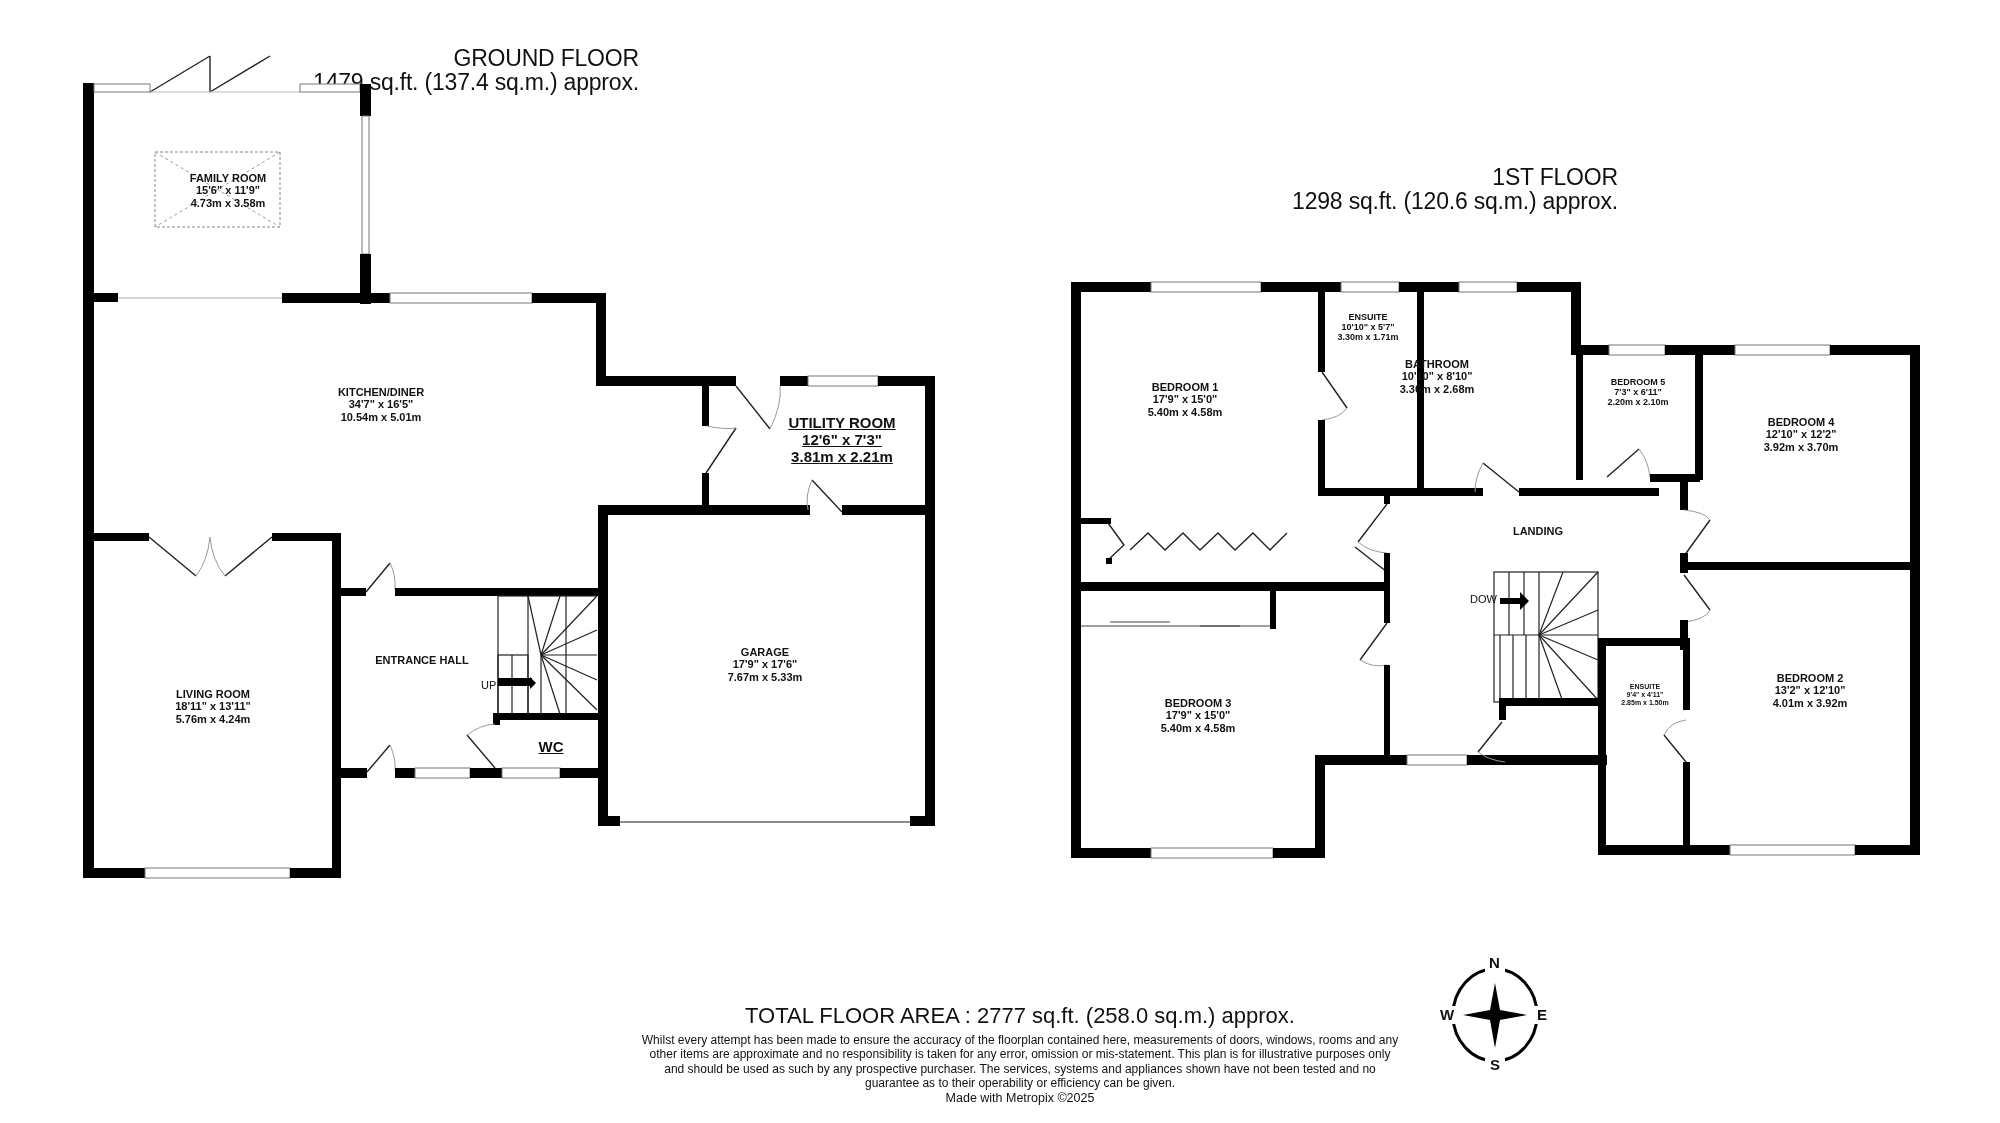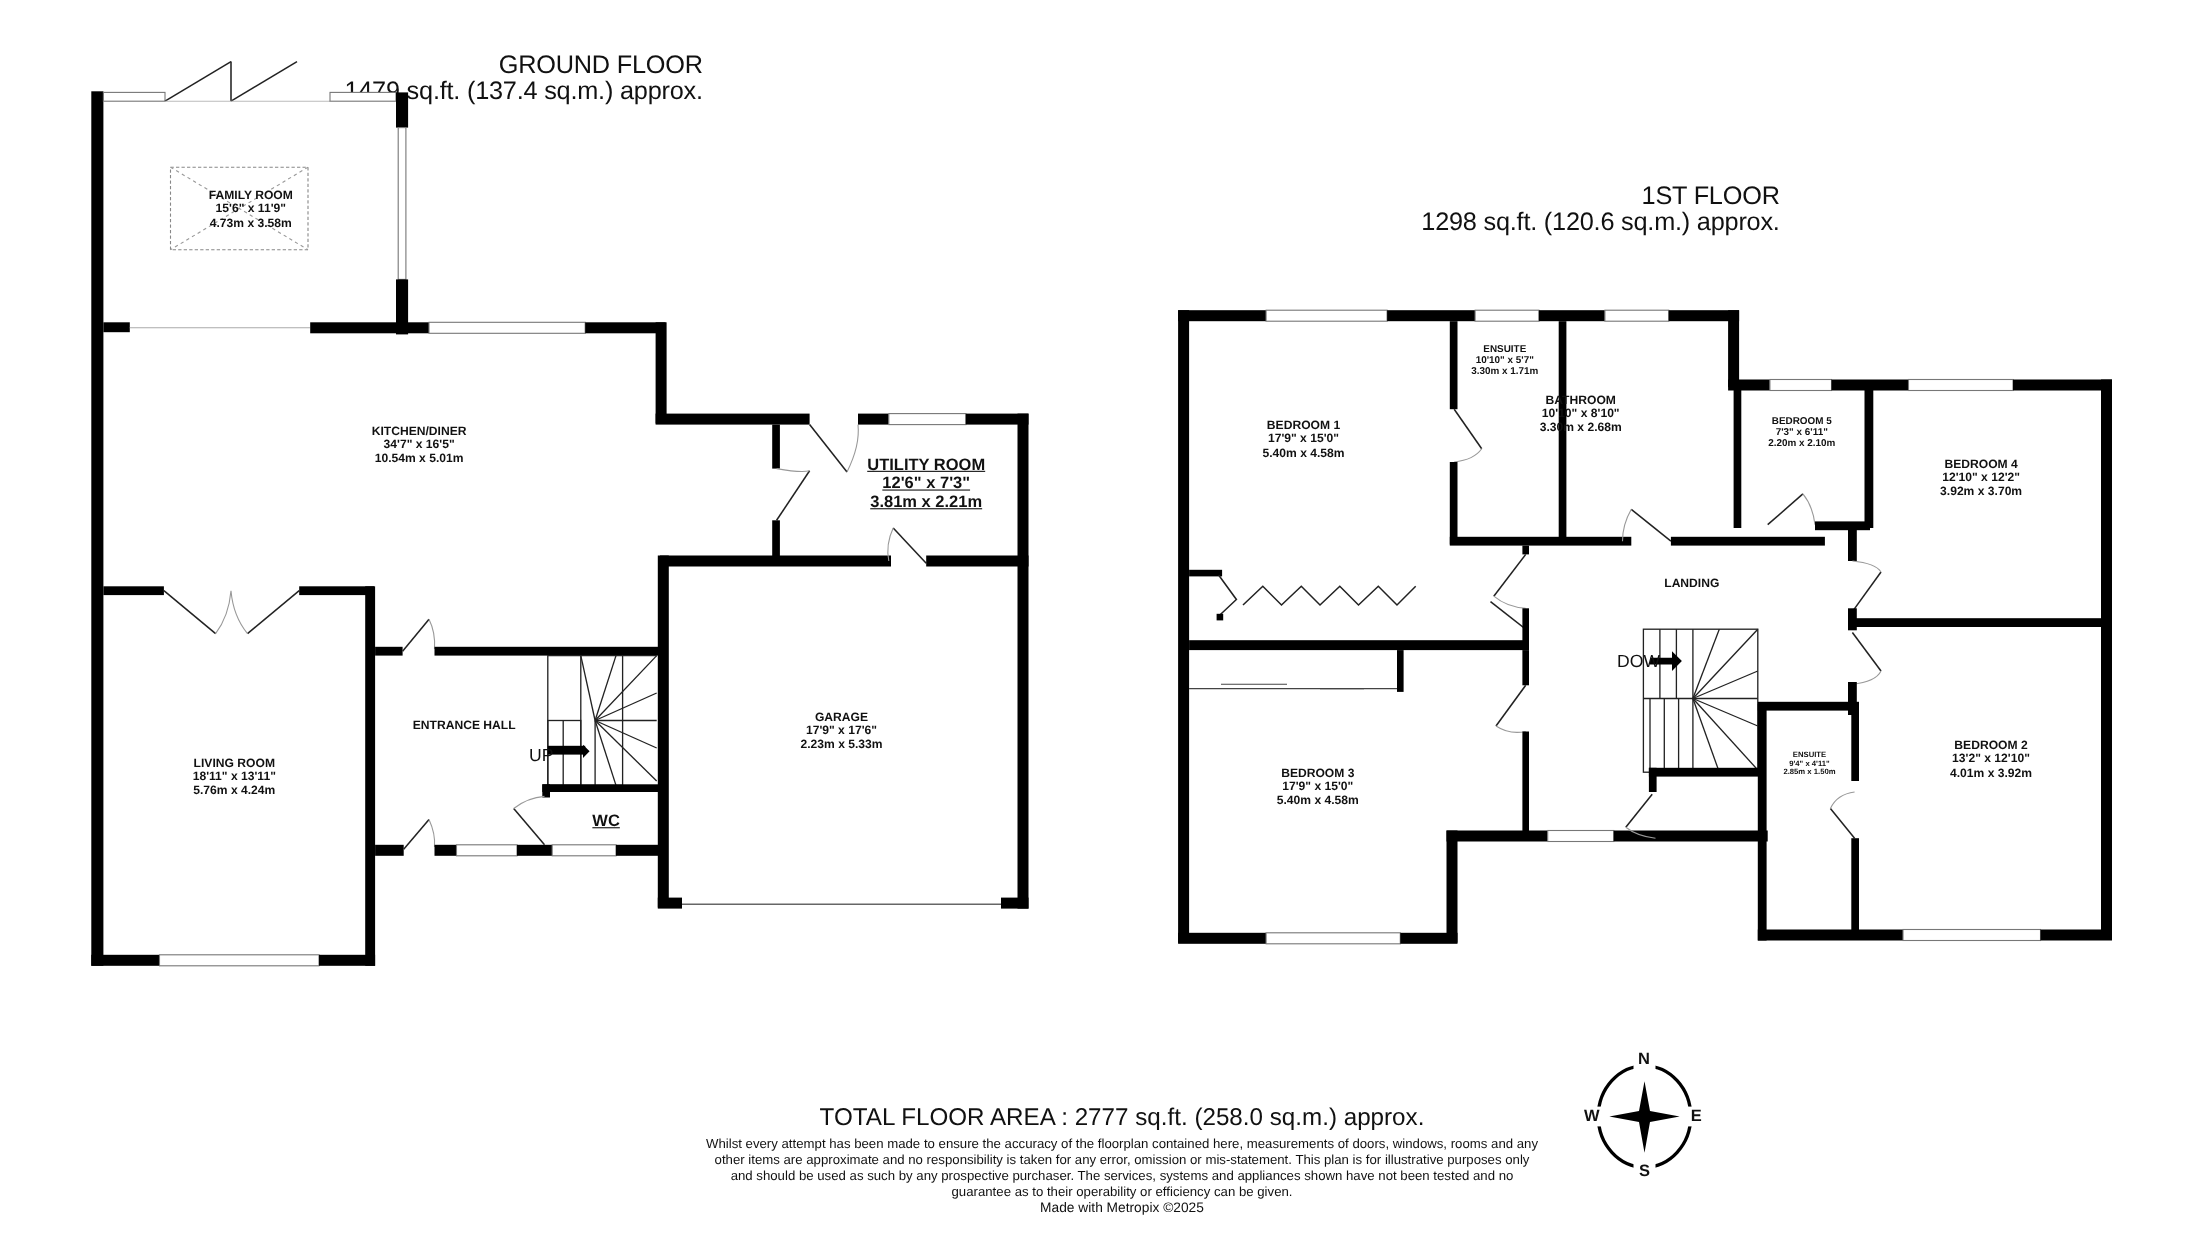--- a/index.html
+++ b/index.html
@@ -15,21 +15,21 @@
   .lbl.s { font-size: 11px; }
   .lbl.xs { font-size: 9px; }
   .floor-title { position: absolute; text-align: right; transform: translateX(-50%); font-size: 23px; line-height: 1.05; white-space: nowrap; letter-spacing: -0.2px; }
   .floor-title span { display: block; }
   .footer { position: absolute; left: 1020px; top: 1003px; transform: translateX(-50%); text-align: center; width: 760px; }
   .footer .total { font-size: 22px; margin-bottom: 4px; }
   .footer .disc { font-size: 12px; line-height: 1.2; }
   .footer .made { font-size: 12.5px; }
   .compass { position: absolute; left: 1440px; top: 960px; width: 110px; height: 110px; }
   .compass .c { position: absolute; font-weight: bold; font-size: 15px; }
-  .stair-lbl { position: absolute; font-size: 16px; }
+  .stair-lbl { position: absolute; font-size: 11px; }
 </style>
 </head>
 <body>
 
 <div class="floor-title" style="left:476px; top:46px;">
   <span>GROUND FLOOR</span>
   <span>1479 sq.ft. (137.4 sq.m.) approx.</span>
 </div>
 <div class="floor-title" style="left:1455px; top:165px;">
   <span>1ST FLOOR</span>
@@ -256,21 +256,21 @@
   <span>LIVING ROOM</span>
   <span>18'11"  x 13'11"</span>
   <span>5.76m  x 4.24m</span>
 </div>
 <div class="lbl s" style="left:422px; top:654px;">
   <span>ENTRANCE HALL</span>
 </div>
 <div class="lbl s" style="left:765px; top:646px;">
   <span>GARAGE</span>
   <span>17'9"  x 17'6"</span>
-  <span>2.23m  x 5.33m</span>
+  <span>7.67m  x 5.33m</span>
 </div>
 <div class="lbl n" style="left:551px; top:739px;">
   <span>WC</span>
 </div>
 <div class="stair-lbl" style="left:481px; top:679px;">UP</div>
 
 <div class="lbl s" style="left:1185px; top:381px;">
   <span>BEDROOM 1</span>
   <span>17'9"  x 15'0"</span>
   <span>5.40m  x 4.58m</span>

